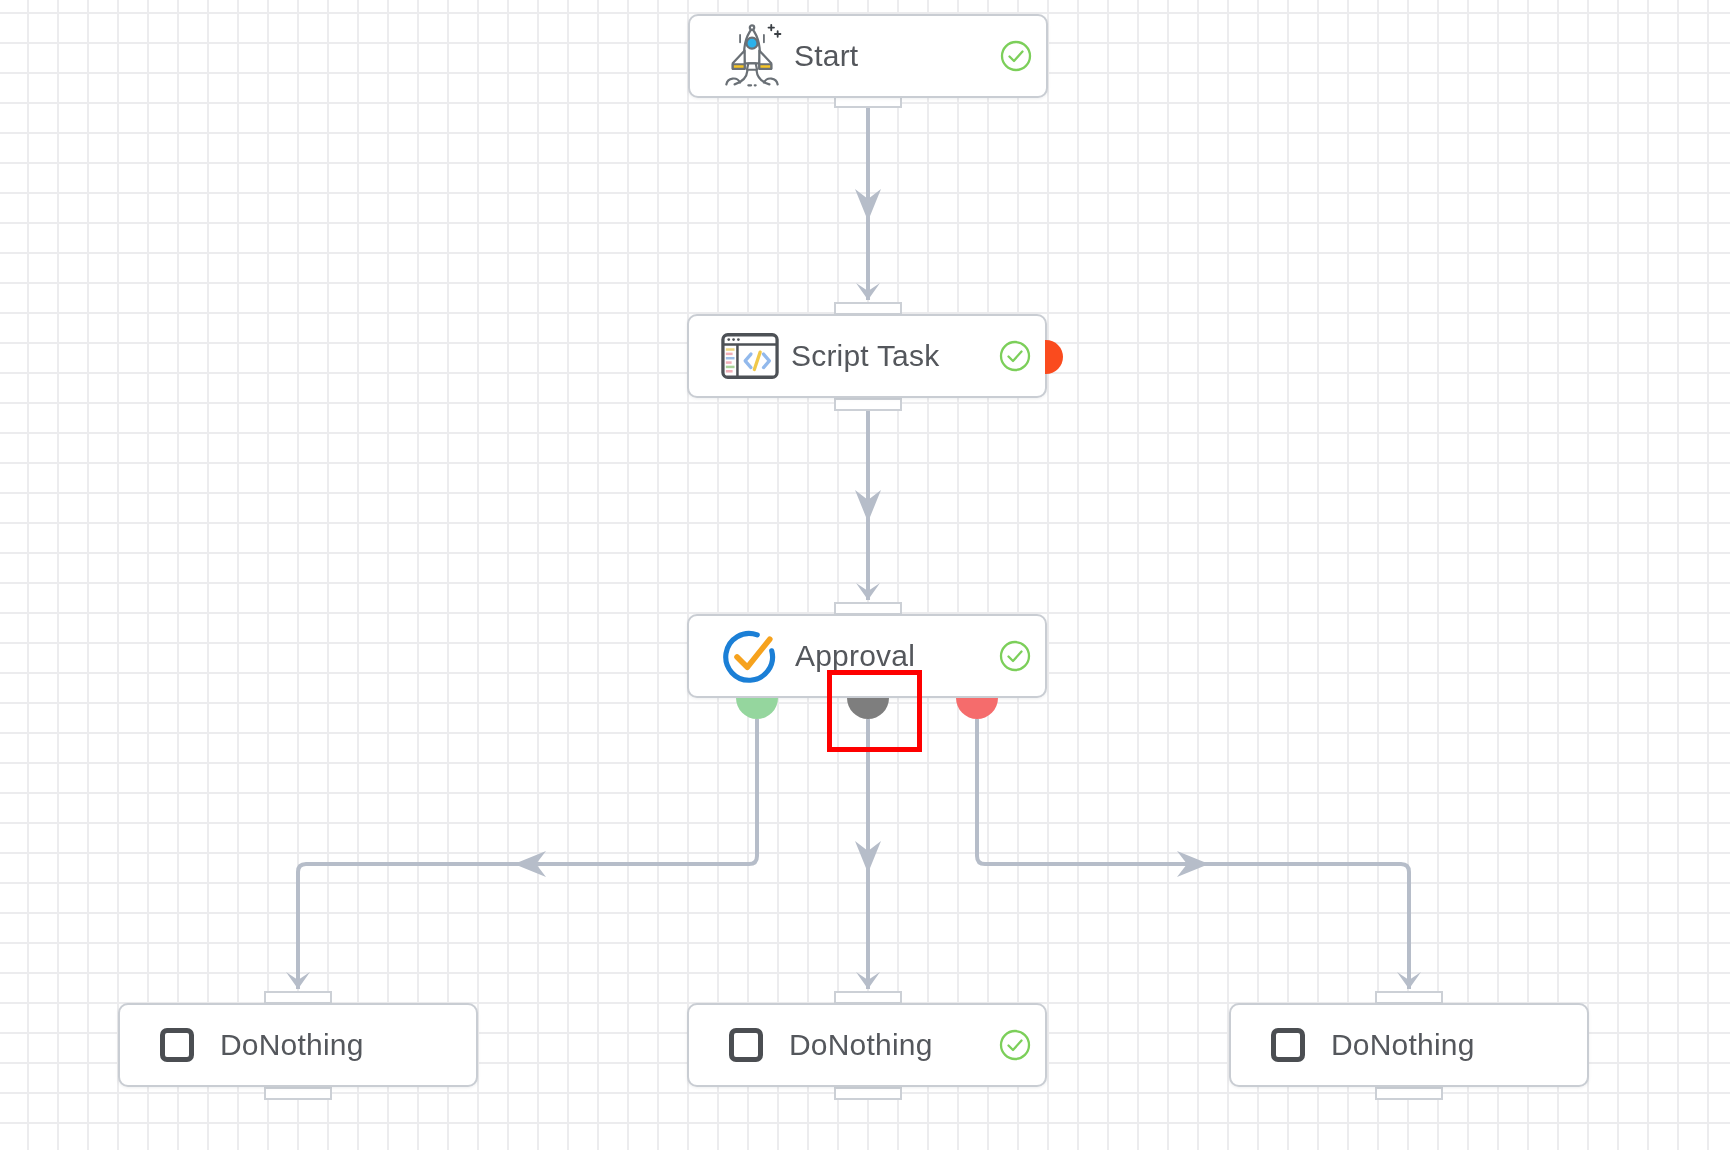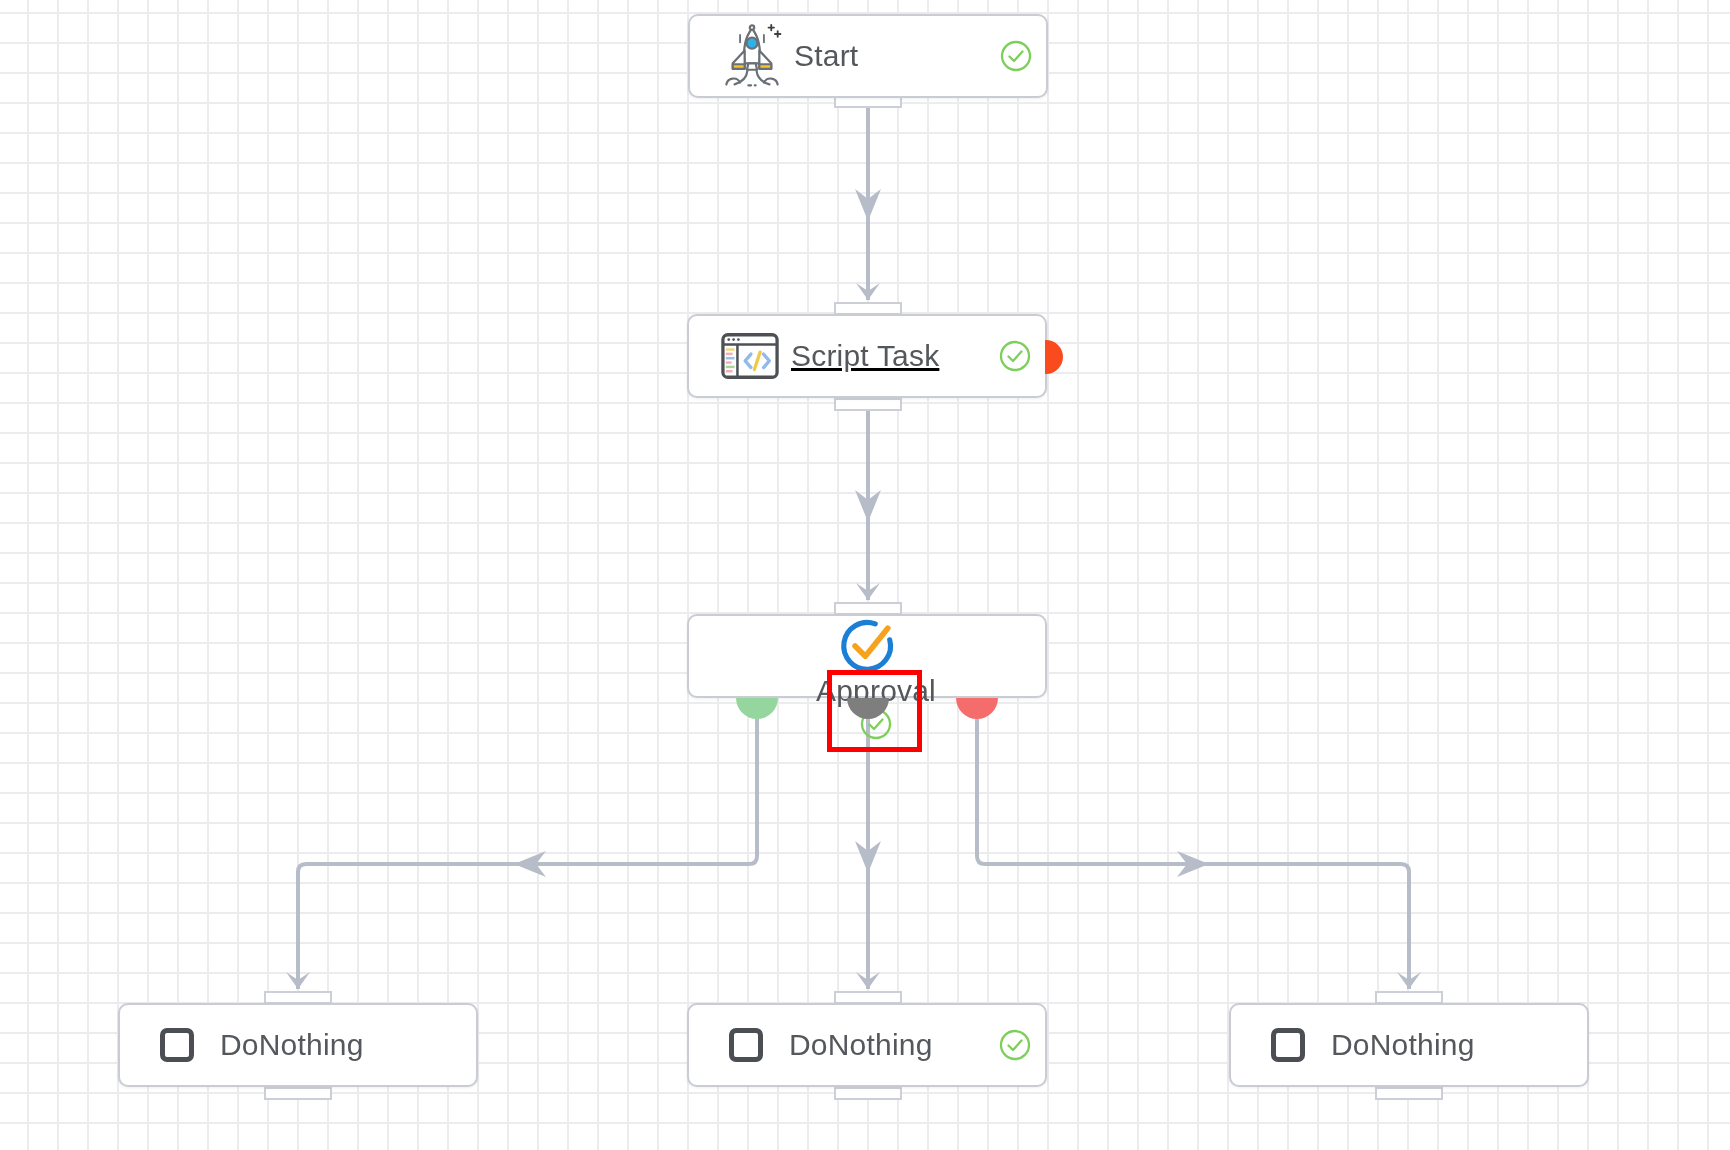--- a/index.html
+++ b/index.html
@@ -137,21 +137,21 @@
     </span>
     <span class="label">Start</span>
     <span class="status-wrap">
       <svg width="32" height="32" viewBox="0 0 32 32" fill="none">
         <circle cx="16" cy="16" r="14" stroke="#7ccf5a" stroke-width="2.3"></circle>
         <path d="M9.5,16.5 L14,21 L22.5,11.5" stroke="#7ccf5a" stroke-width="2.3" stroke-linecap="round" stroke-linejoin="round"></path>
       </svg>
     </span>
   </div>
 
-  <div class="node" style="left:687px; top:314px;text-decoration:underline;">
+  <div class="node" style="left:687px; top:314px;">
     <span class="icon-wrap">
       <svg width="58" height="50" viewBox="0 0 60 50">
         <rect x="2" y="3" width="56" height="44" rx="5" fill="#ffffff" stroke="#4d5156" stroke-width="3.4"></rect>
         <line x1="2" y1="13" x2="58" y2="13" stroke="#4d5156" stroke-width="2.6"></line>
         <circle cx="8" cy="8" r="1.4" fill="#4d5156"></circle>
         <circle cx="13" cy="8" r="1.4" fill="#4d5156"></circle>
         <circle cx="18" cy="8" r="1.4" fill="#4d5156"></circle>
         <line x1="17" y1="13" x2="17" y2="47" stroke="#4d5156" stroke-width="2.6"></line>
         <g>
           <rect x="5" y="17" width="9" height="2.6" fill="#f0d884"></rect>
@@ -172,21 +172,21 @@
     <span class="status-wrap">
       <svg width="32" height="32" viewBox="0 0 32 32" fill="none">
         <circle cx="16" cy="16" r="14" stroke="#7ccf5a" stroke-width="2.3"></circle>
         <path d="M9.5,16.5 L14,21 L22.5,11.5" stroke="#7ccf5a" stroke-width="2.3" stroke-linecap="round" stroke-linejoin="round"></path>
       </svg>
     </span>
   </div>
 
   <div class="error-dot"></div>
 
-  <div class="node" style="left:687px; top:614px;flex-direction:column;">
+  <div class="node" style="left:687px; top:614px;">
     <span class="icon-wrap">
       <svg width="62" height="58" viewBox="0 0 66 62" fill="none">
         <path d="M54.1,25.5 A25,25 0 1 1 38.6,8.5" stroke="#1b7fd6" stroke-width="5.5" stroke-linecap="round"></path>
         <path d="M17,32 L28,43 L52,13" stroke="#f6a21d" stroke-width="6" stroke-linecap="round" stroke-linejoin="round"></path>
       </svg>
     </span>
     <span class="label">Approval</span>
     <span class="status-wrap">
       <svg width="32" height="32" viewBox="0 0 32 32" fill="none">
         <circle cx="16" cy="16" r="14" stroke="#7ccf5a" stroke-width="2.3"></circle>

